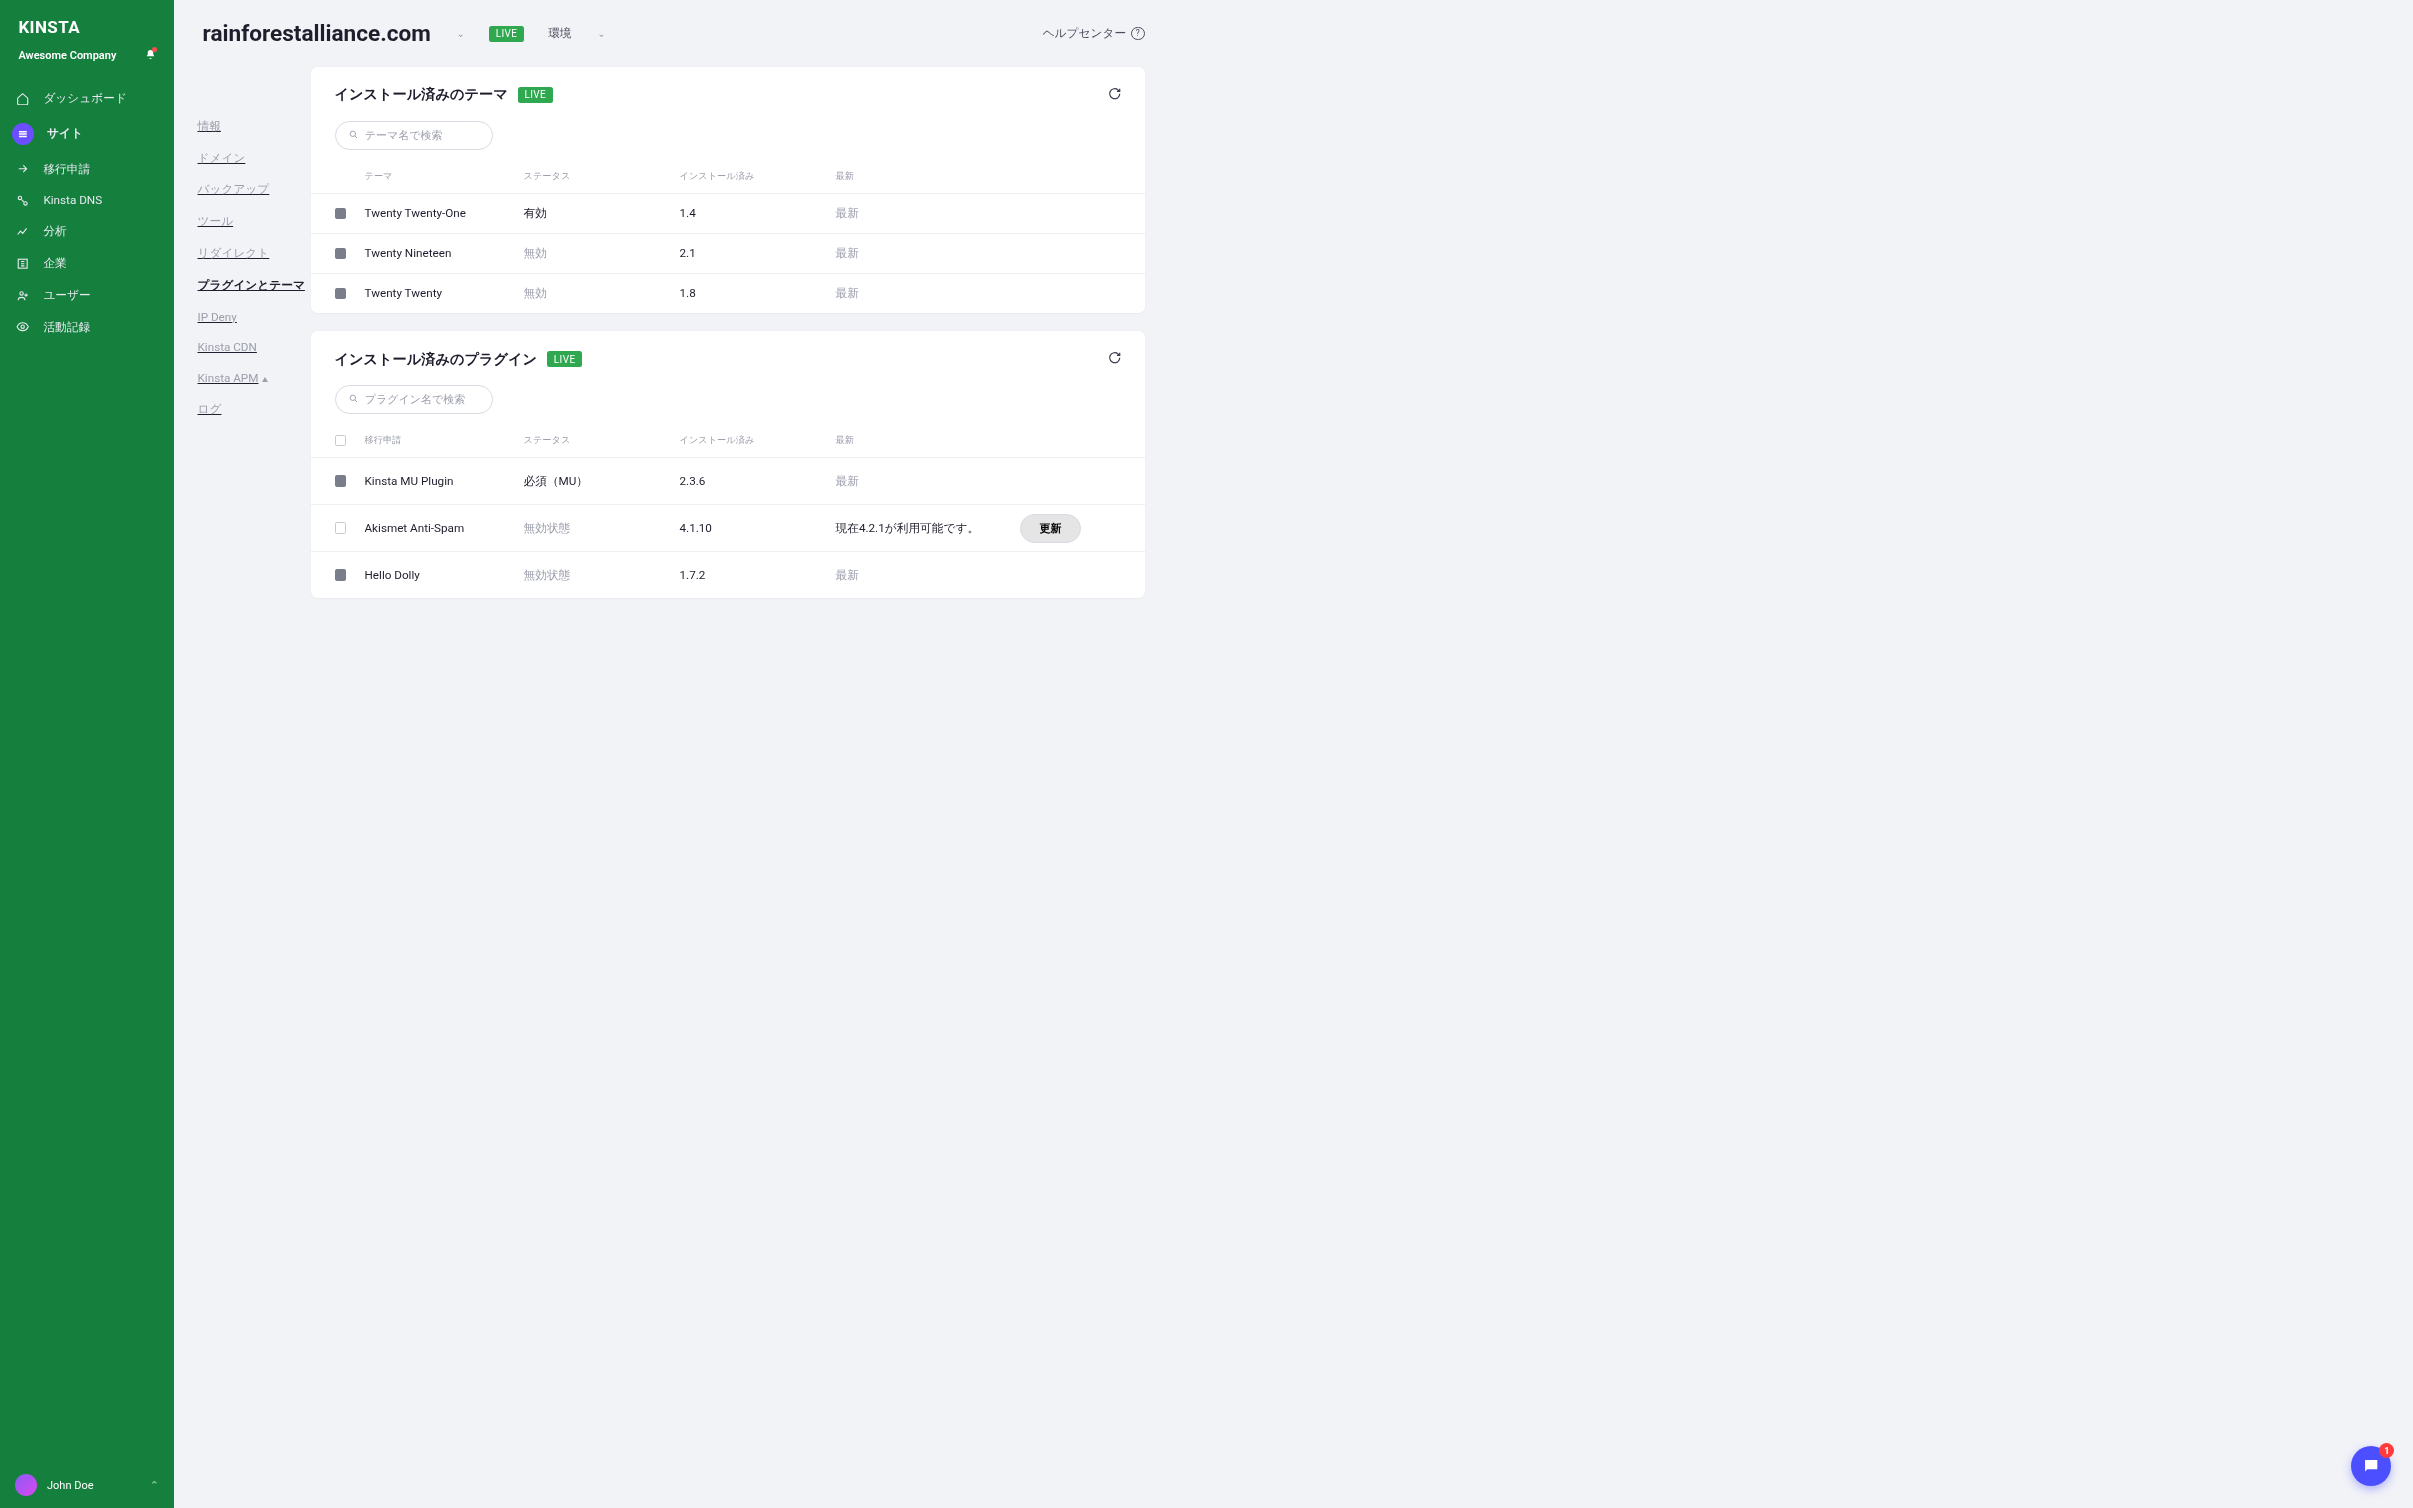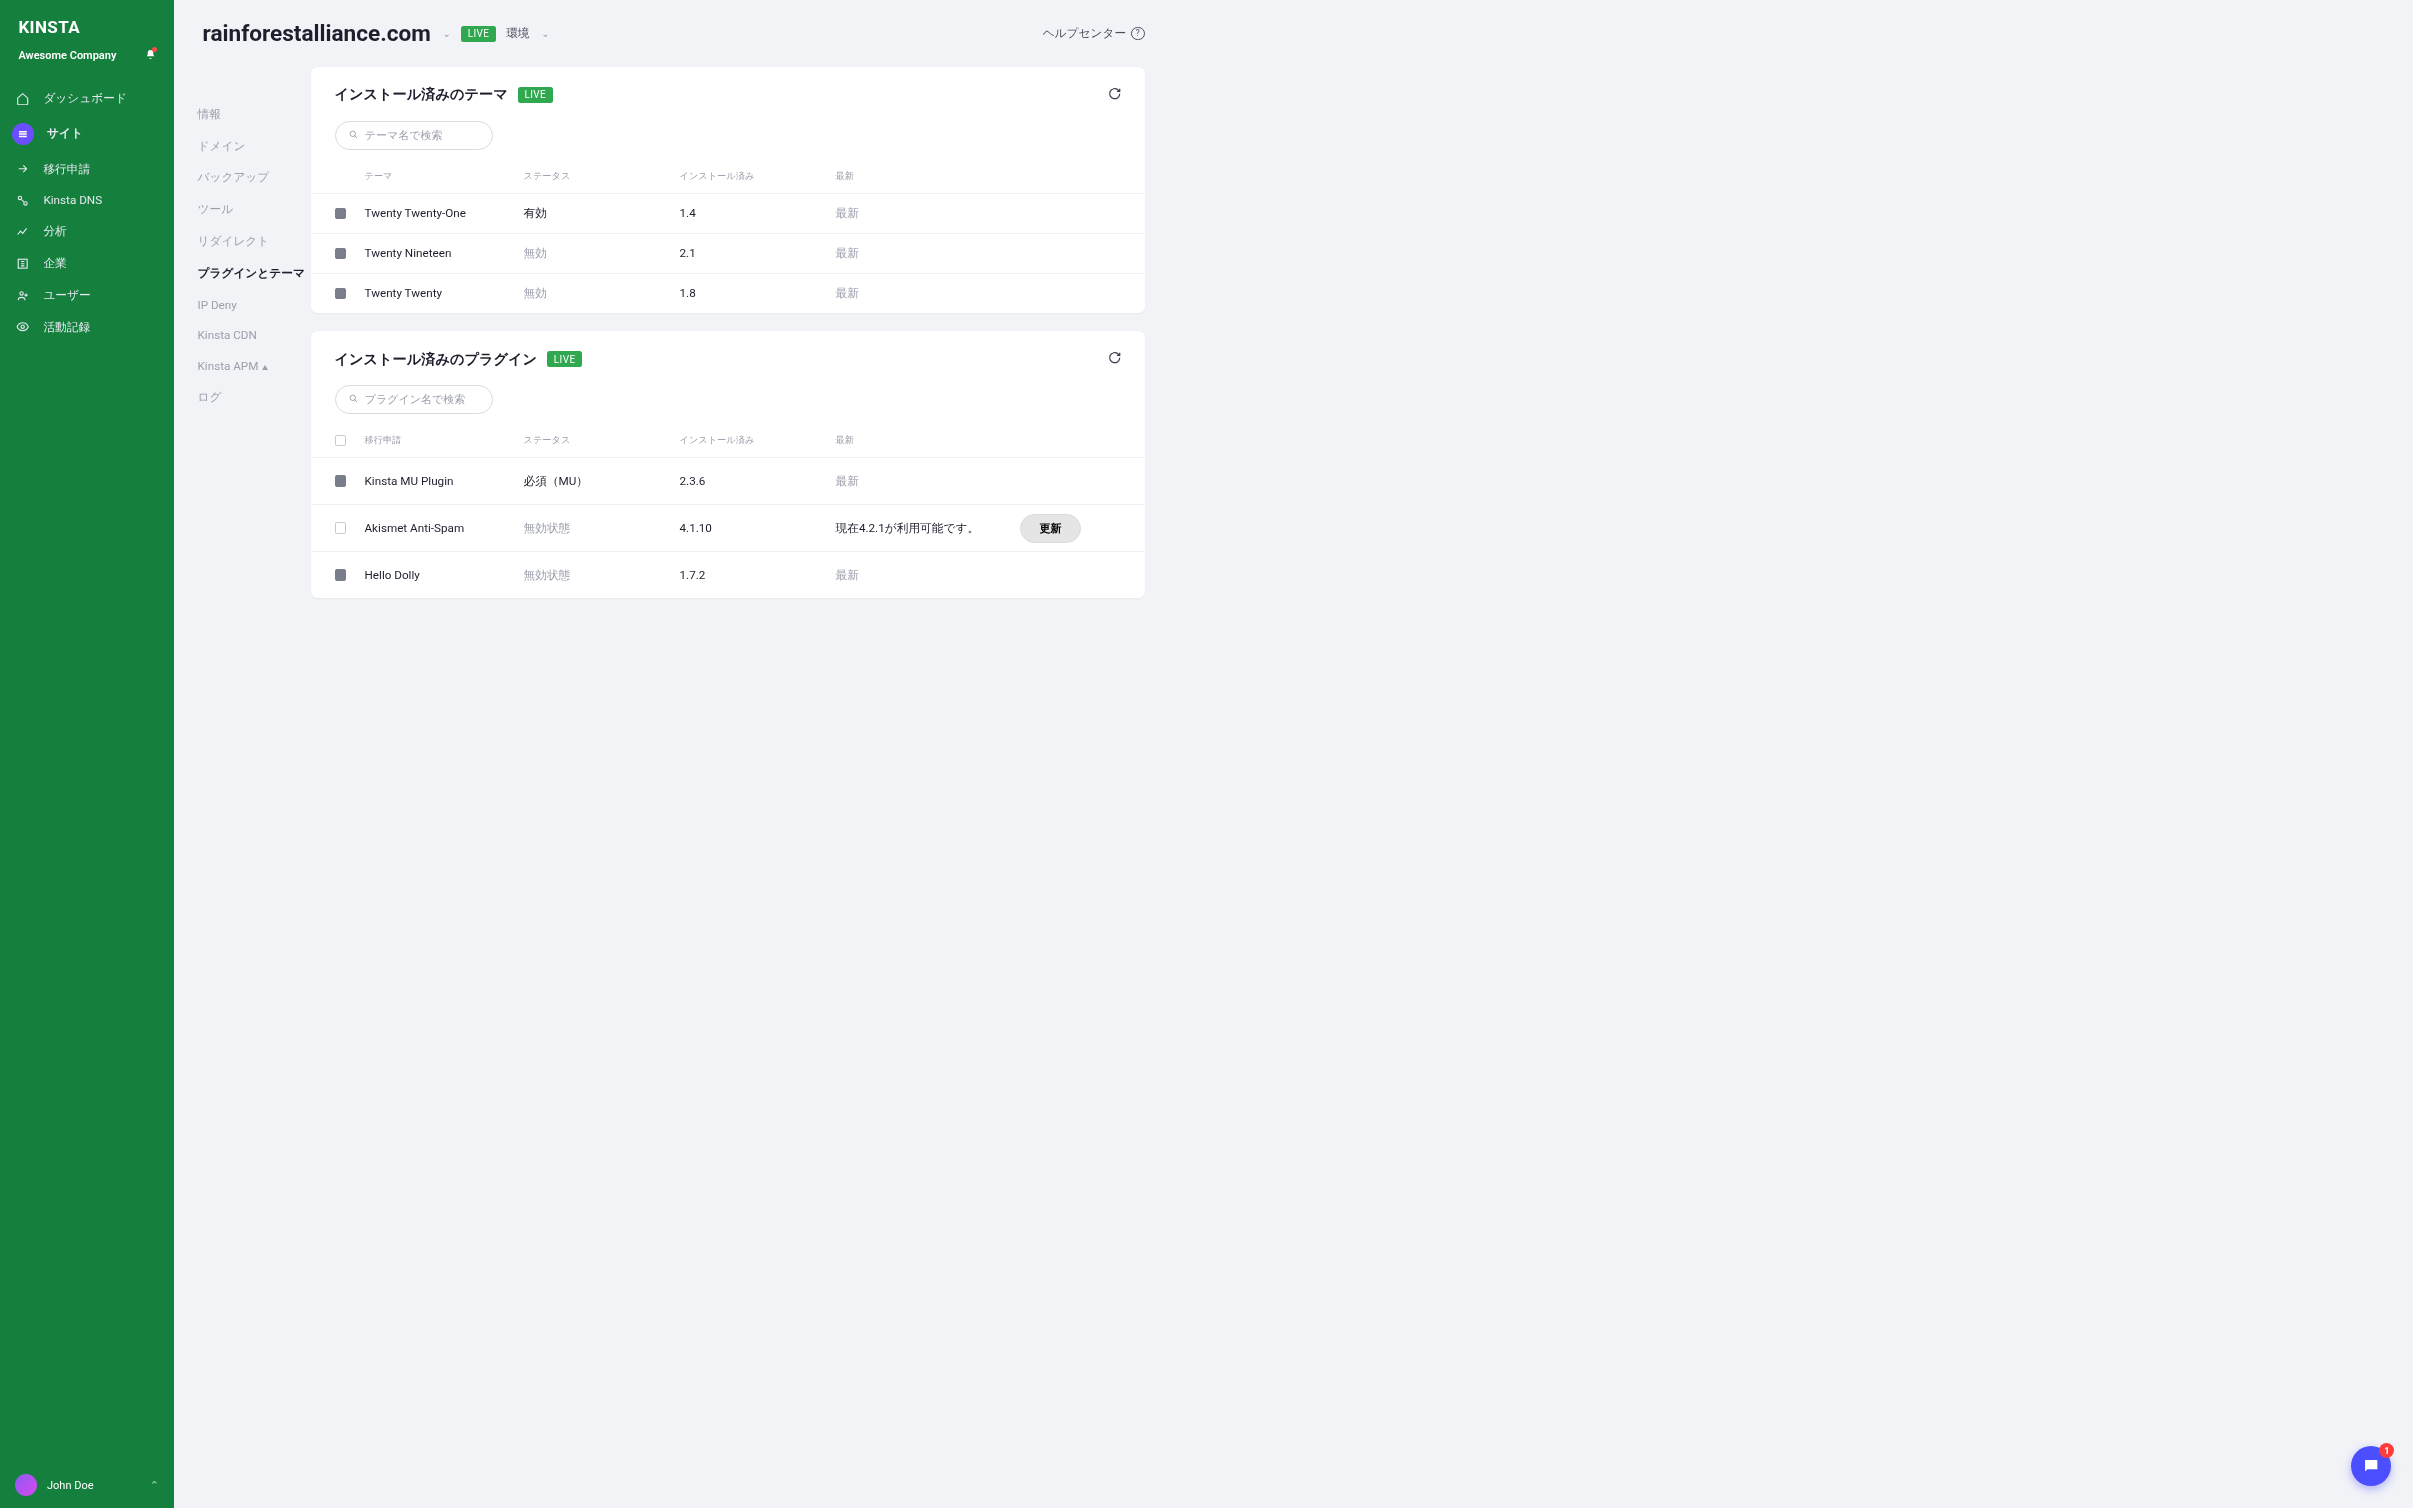--- a/index.html
+++ b/index.html
@@ -18,28 +18,28 @@
 .nav-item .icon { width: 15px; display: flex; justify-content: center; }
 .nav-item.active { background: transparent; }
 .nav-item.active .icon-circle { width: 22px; height: 22px; border-radius: 50%; background: #6b4eff; display: flex; align-items: center; justify-content: center; margin-left: -3.4px; }
 .nav-item.active { font-weight: 600; }
 
 .user-row { display: flex; align-items: center; gap: 10px; padding: 11.7px 15px; font-size: 11px; border-top: 0; }
 .avatar { width: 22px; height: 22px; border-radius: 50%; background: linear-gradient(135deg,#8b5cf6,#d946ef); flex-shrink: 0; }
 .chevron { margin-left: auto; opacity: 0.6; }
 
 
-.subsidebar { position: fixed; left: 174px; top: 75px; width: 137px; padding: 23.5px 0 0 23.5px; }
+.subsidebar { position: fixed; left: 174px; top: 87px; width: 137px; padding: 23.5px 0 0 23.5px; text-decoration: underline; }
 .sub-item { font-size: 11.7px; color: #9b9eab; padding: 8.4px 0; cursor: pointer; }
 .sub-item.active { color: #1e1e2d; font-weight: 700; }
 .apm-dot { display: inline-block; width: 0; height: 0; border-left: 3.4px solid transparent; border-right: 3.4px solid transparent; border-bottom: 5.9px solid #9b9eab; margin-left: 3.4px; }
 
 
 .main { margin-left: 174px; height: 100%; }
-.header { display: flex; align-items: center; padding: 20px 28.5px; gap: 10px; text-align: center; }
+.header { display: flex; align-items: center; padding: 20px 28.5px; gap: 24px; text-align: center; }
 .site-title { font-size: 22.6px; font-weight: 700; }
 .dropdown-caret { color: #9b9eab; font-size: 10px; margin-left: 1.7px; }
 .live-badge { background: #2fa84f; color: #fff; font-size: 10px; font-weight: 400; padding: 2.5px 6.7px; border-radius: 2.5px; letter-spacing: 0.4px; }
 .env-label { font-size: 11.7px; color: #4a4d5e; }
 .help-link { margin-left: auto; font-size: 11.7px; color: #4a4d5e; display: flex; align-items: center; gap: 5px; }
 .help-q { width: 13.4px; height: 13.4px; border: 1.3px solid #4a4d5e; border-radius: 50%; display: inline-flex; align-items: center; justify-content: center; font-size: 8.4px; }
 
 
 .content { margin-left: 137px; padding: 0 28.5px 34px 0; }
 .panel { background: #fff; border-radius: 6.7px; margin-bottom: 18.4px; box-shadow: 0 0.8px 1.7px rgba(0,0,0,0.04); }

